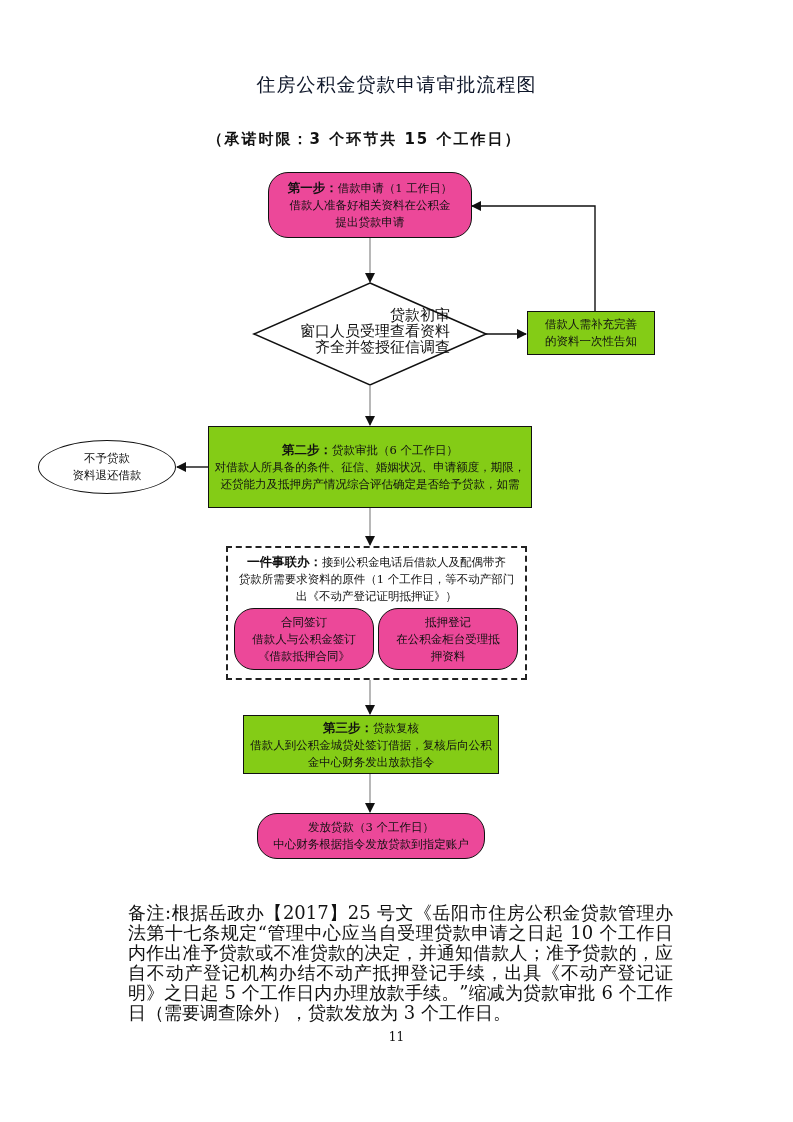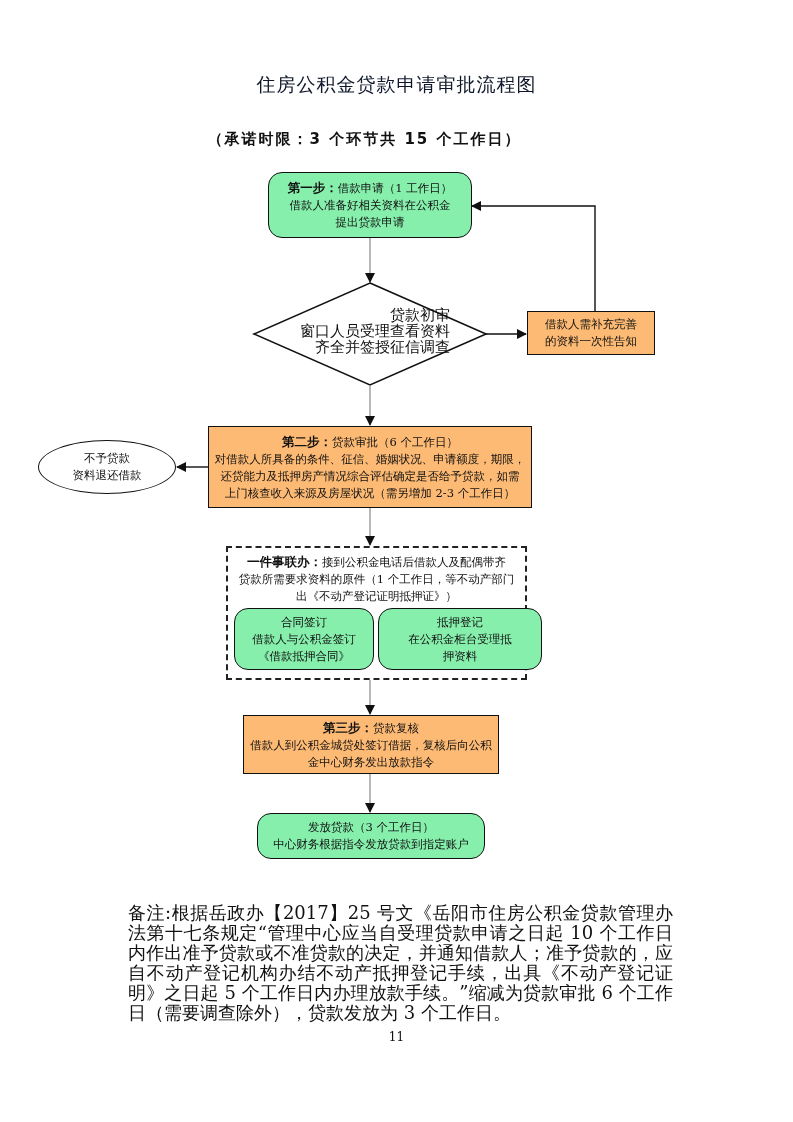--- a/index.html
+++ b/index.html
@@ -1,22 +1,22 @@
 <!DOCTYPE html>
 <html><head>
   <meta charset="utf-8">
   <style>
     html, body { margin: 0; padding: 0; background: #ffffff; }
     body { width: 793px; height: 1122px; position: relative; overflow: hidden; font-family: "DejaVu Serif", "Liberation Serif", serif; color: #111; }
     .title { position: absolute; top: 72px; left: 0; width: 793px; text-align: center; font-family: "DejaVu Sans", "Liberation Sans", sans-serif; font-size: 19px; letter-spacing: 1px; color: #0f172a; }
     .subtitle { position: absolute; top: 130px; left: 0; width: 729px; text-align: center; font-family: "DejaVu Sans", "Liberation Sans", sans-serif; font-size: 15px; font-weight: bold; letter-spacing: 2px; color: #111; }
     svg.flow { position: absolute; top: 0; left: 0; }
     .node { position: absolute; box-sizing: border-box; display: flex; flex-direction: column; align-items: center; justify-content: center; text-align: center; font-size: 11.5px; line-height: 17px; color: #111; }
-    .rounded { border: 1.6px solid #111; border-radius: 14px; background: #86efac; }
-    .rect { border: 1.6px solid #111; background: #fdba74; justify-content: center; }
+    .rounded { border: 1.6px solid #111; border-radius: 20px; background: #ec4899; }
+    .rect { border: 1.6px solid #111; background: #84cc16; justify-content: center; }
     .ellipse { border: 1.6px solid #111; border-radius: 50%; background: #fff; }
     .dashed { border: 2px dashed #222; background: #fff; }
     .bold { font-weight: bold; font-size: 12.5px; }
     .line { display: block; white-space: nowrap; }
     .diamond-text { position: absolute; text-align: right; font-size: 15px; line-height: 16px; }
     .note { position: absolute; top: 903px; left: 128px; width: 545px; font-size: 18px; line-height: 20px; text-align: justify; }
     .page-num { position: absolute; top: 1030px; left: 0; width: 793px; text-align: center; font-size: 12px; }
   </style>
 </head>
 <body>
@@ -68,42 +68,41 @@
   <span class="line">借款人需补充完善</span>
   <span class="line">的资料一次性告知</span>
 </div>
 
 <div class="node rect" style="left:208px; top:426px; width:324px; height:82px;">
   <span class="line">
     <b class="bold">第二步：</b><span>贷款审批（6 个工作日）</span>
   </span>
   <span class="line">对借款人所具备的条件、征信、婚姻状况、申请额度，期限，</span>
   <span class="line">还贷能力及抵押房产情况综合评估确定是否给予贷款，如需</span>
-  <span class="line">上门核查收入来源及房屋状况（需另增加 2-3 个工作日）</span>
 </div>
 
 <div class="node ellipse" style="left:38px; top:440px; width:138px; height:54px;">
   <span class="line">不予贷款</span>
   <span class="line">资料退还借款</span>
 </div>
 
 <div class="dashed" style="position:absolute; left:226px; top:546px; width:301px; height:134px; box-sizing:border-box;">
   <div style="position:absolute; left:0; top:5px; width:100%; text-align:center; font-size:11.5px; line-height:17px;">
     <span class="line">
       <b class="bold">一件事联办：</b><span>接到公积金电话后借款人及配偶带齐</span>
     </span>
     <span class="line">贷款所需要求资料的原件（1 个工作日，等不动产部门</span>
     <span class="line">出《不动产登记证明抵押证》）</span>
   </div>
   <div class="node rounded" style="left:6px; top:60px; width:140px; height:62px;">
     <span class="line">合同签订</span>
     <span class="line">借款人与公积金签订</span>
     <span class="line">《借款抵押合同》</span>
   </div>
-  <div class="node rounded" style="left:150px; top:60px; width:164px; height:62px;">
+  <div class="node rounded" style="left:150px; top:60px; width:140px; height:62px;">
     <span class="line">抵押登记</span>
     <span class="line">在公积金柜台受理抵</span>
     <span class="line">押资料</span>
   </div>
 </div>
 
 <div class="node rect" style="left:243px; top:715px; width:256px; height:59px;">
   <span class="line">
     <b class="bold">第三步：</b><span>贷款复核</span>
   </span>

